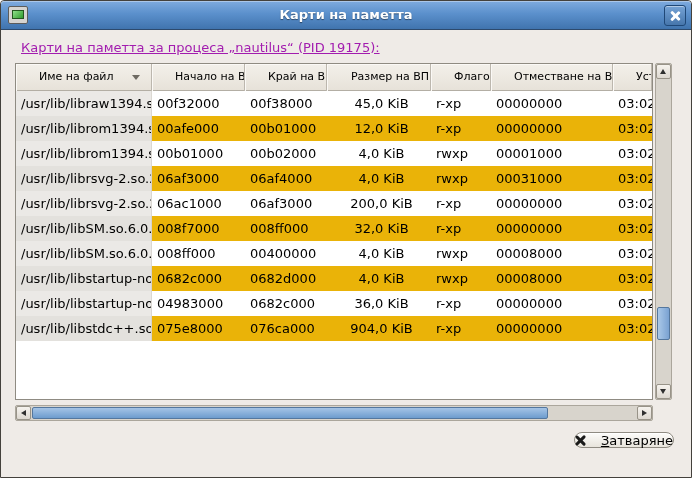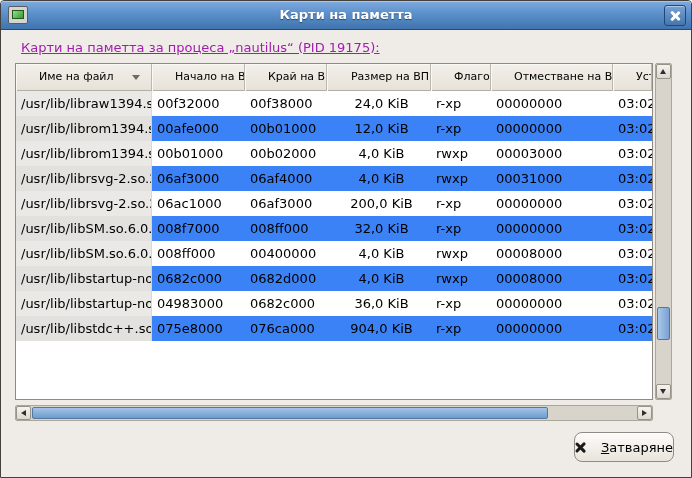--- a/index.html
+++ b/index.html
@@ -29,21 +29,21 @@
   .tframe{position:absolute;left:14px;top:62px;width:638px;height:337px;background:#ffffff;border:1px solid #8f8b82;overflow:hidden;}
   .thead{position:absolute;left:0;top:0;width:100%;height:27px;
     background:linear-gradient(#f3f0ea,#e7e2d9);border-bottom:1px solid #b3aea4;white-space:nowrap;font-size:0;}
   .hcell{display:inline-block;height:39px;line-height:26px;font-size:11px;color:#000;
     padding-left:23px;border-right:1px solid #bcb7ae;box-shadow:inset 1px 1px 0 #fbf9f6;
     overflow:hidden;white-space:nowrap;position:relative;vertical-align:top;}
   .sort-arrow{position:absolute;right:11px;top:11px;width:0;height:0;
     border-left:4px solid transparent;border-right:4px solid transparent;border-top:5px solid #6e6a62;}
   .tbody{position:absolute;left:0;top:27px;width:100%;}
   .trow{height:25px;white-space:nowrap;font-size:0;}
-  .trow.plain{background:#ffffff;} .trow.stripe{background:#3b82f6;}
+  .trow.plain{background:#ffffff;} .trow.stripe{background:#eab308;}
   .cell{display:inline-block;height:25px;line-height:25px;font-size:13px;color:#000;
     padding-left:5px;overflow:hidden;white-space:nowrap;vertical-align:top;}
   .plain .c0{background:#ebe9e6;border-right:1px solid #dbd8d2;}
   .stripe .c0{background:#e3e1dd;border-right:1px solid #d6d3cd;}
   .c0{width:136px;} .c1{width:93px;} .c2{width:82px;} .c3{width:104px;text-align:center;} .c4{width:60px;} .c5{width:122px;} .c6{width:39px;}
 
   
   .vscroll{position:absolute;left:654px;top:62px;width:17px;height:337px;
     background:#d8d4cc;border:1px solid #aba69c;border-radius:2px;}
   .hscroll{position:absolute;left:14px;top:404px;width:638px;height:16px;
@@ -57,21 +57,21 @@
   .tri.t-up{margin:-2.5px 0 0 -3.5px;border-left:3.5px solid transparent;border-right:3.5px solid transparent;border-bottom:5px solid #2f2f2f;}
   .tri.t-down{margin:-2.5px 0 0 -3.5px;border-left:3.5px solid transparent;border-right:3.5px solid transparent;border-top:5px solid #2f2f2f;}
   .tri.t-left{margin:-3.5px 0 0 -2.5px;border-top:3.5px solid transparent;border-bottom:3.5px solid transparent;border-right:5px solid #2f2f2f;}
   .tri.t-right{margin:-3.5px 0 0 -2.5px;border-top:3.5px solid transparent;border-bottom:3.5px solid transparent;border-left:5px solid #2f2f2f;}
   .vthumb{position:absolute;left:1px;width:13px;top:243px;height:33px;border:1px solid #54779e;border-radius:2px;
     background:linear-gradient(to right,#aac8e8,#7aa2d2);}
   .hthumb{position:absolute;top:1px;height:12px;left:16px;width:516px;border:1px solid #54779e;border-radius:2px;
     background:linear-gradient(#a5c4e6,#6d9cce);}
 
   
-  .dialog-btn{position:absolute;left:573px;top:431px;width:100px;height:30px;
+  .dialog-btn{position:absolute;left:573px;top:431px;width:100px;height:16px;
     background:linear-gradient(#fdfcfa,#e8e4dc);border:1px solid #8f8b82;border-radius:8px;
     box-shadow:inset 0 1px 0 #ffffff;display:flex;align-items:center;justify-content:center;gap:21px;
     font-size:13px;color:#000;cursor:default;}
   .bx-icon{position:relative;width:11px;height:11px;}
   .bx-icon::before,.bx-icon::after{content:"";position:absolute;left:4px;top:-1px;width:3.2px;height:13px;border-radius:1.5px;background:#1a1a1a;}
   .bx-icon::before{transform:rotate(45deg);} .bx-icon::after{transform:rotate(-45deg);}
   .mn{text-decoration:underline;}
 </style>
 </head>
 <body>
@@ -97,23 +97,23 @@
         <span class="sort-arrow"></span>
       </div>
       <div class="hcell c1"><span>Начало на ВП</span></div>
       <div class="hcell c2"><span>Край на ВП</span></div>
       <div class="hcell c3"><span>Размер на ВП</span></div>
       <div class="hcell c4"><span>Флагове</span></div>
       <div class="hcell c5"><span>Отместване на ВП</span></div>
       <div class="hcell c6"><span>Устройство</span></div>
     </div>
     <div class="tbody">
-        <div class="trow plain"><div class="cell c0">/usr/lib/libraw1394.so</div><div class="cell c1">00f32000</div><div class="cell c2">00f38000</div><div class="cell c3">24,0 KiB</div><div class="cell c4">r-xp</div><div class="cell c5">00000000</div><div class="cell c6">03:02</div></div>
+        <div class="trow plain"><div class="cell c0">/usr/lib/libraw1394.so</div><div class="cell c1">00f32000</div><div class="cell c2">00f38000</div><div class="cell c3">45,0 KiB</div><div class="cell c4">r-xp</div><div class="cell c5">00000000</div><div class="cell c6">03:02</div></div>
         <div class="trow stripe"><div class="cell c0">/usr/lib/librom1394.s</div><div class="cell c1">00afe000</div><div class="cell c2">00b01000</div><div class="cell c3">12,0 KiB</div><div class="cell c4">r-xp</div><div class="cell c5">00000000</div><div class="cell c6">03:02</div></div>
-        <div class="trow plain"><div class="cell c0">/usr/lib/librom1394.s</div><div class="cell c1">00b01000</div><div class="cell c2">00b02000</div><div class="cell c3">4,0 KiB</div><div class="cell c4">rwxp</div><div class="cell c5">00003000</div><div class="cell c6">03:02</div></div>
+        <div class="trow plain"><div class="cell c0">/usr/lib/librom1394.s</div><div class="cell c1">00b01000</div><div class="cell c2">00b02000</div><div class="cell c3">4,0 KiB</div><div class="cell c4">rwxp</div><div class="cell c5">00001000</div><div class="cell c6">03:02</div></div>
         <div class="trow stripe"><div class="cell c0">/usr/lib/librsvg-2.so.2</div><div class="cell c1">06af3000</div><div class="cell c2">06af4000</div><div class="cell c3">4,0 KiB</div><div class="cell c4">rwxp</div><div class="cell c5">00031000</div><div class="cell c6">03:02</div></div>
         <div class="trow plain"><div class="cell c0">/usr/lib/librsvg-2.so.2</div><div class="cell c1">06ac1000</div><div class="cell c2">06af3000</div><div class="cell c3">200,0 KiB</div><div class="cell c4">r-xp</div><div class="cell c5">00000000</div><div class="cell c6">03:02</div></div>
         <div class="trow stripe"><div class="cell c0">/usr/lib/libSM.so.6.0.0</div><div class="cell c1">008f7000</div><div class="cell c2">008ff000</div><div class="cell c3">32,0 KiB</div><div class="cell c4">r-xp</div><div class="cell c5">00000000</div><div class="cell c6">03:02</div></div>
         <div class="trow plain"><div class="cell c0">/usr/lib/libSM.so.6.0.0</div><div class="cell c1">008ff000</div><div class="cell c2">00400000</div><div class="cell c3">4,0 KiB</div><div class="cell c4">rwxp</div><div class="cell c5">00008000</div><div class="cell c6">03:02</div></div>
         <div class="trow stripe"><div class="cell c0">/usr/lib/libstartup-not</div><div class="cell c1">0682c000</div><div class="cell c2">0682d000</div><div class="cell c3">4,0 KiB</div><div class="cell c4">rwxp</div><div class="cell c5">00008000</div><div class="cell c6">03:02</div></div>
         <div class="trow plain"><div class="cell c0">/usr/lib/libstartup-not</div><div class="cell c1">04983000</div><div class="cell c2">0682c000</div><div class="cell c3">36,0 KiB</div><div class="cell c4">r-xp</div><div class="cell c5">00000000</div><div class="cell c6">03:02</div></div>
         <div class="trow stripe"><div class="cell c0">/usr/lib/libstdc++.so.</div><div class="cell c1">075e8000</div><div class="cell c2">076ca000</div><div class="cell c3">904,0 KiB</div><div class="cell c4">r-xp</div><div class="cell c5">00000000</div><div class="cell c6">03:02</div></div>
       </div>
   </div>
 

